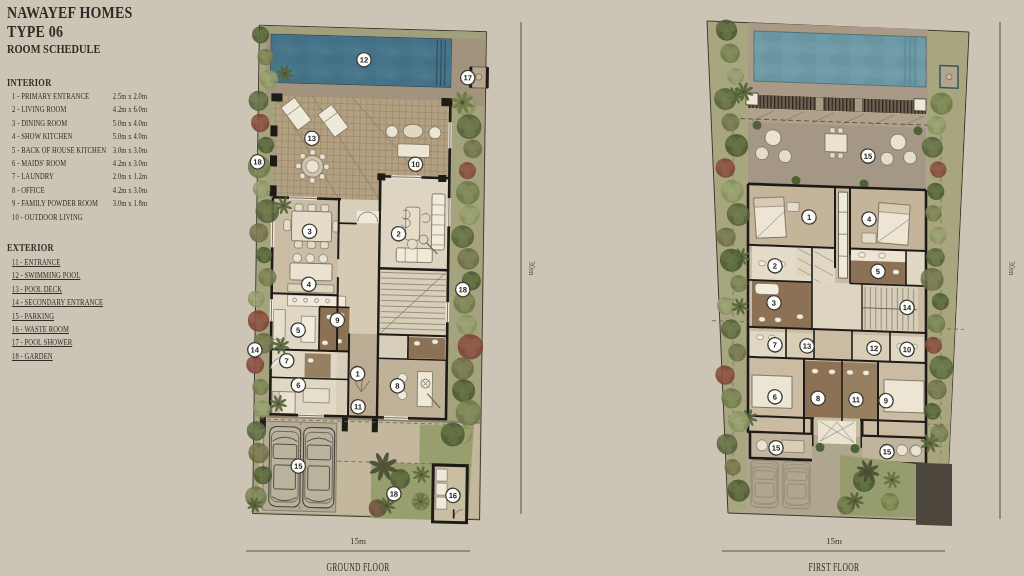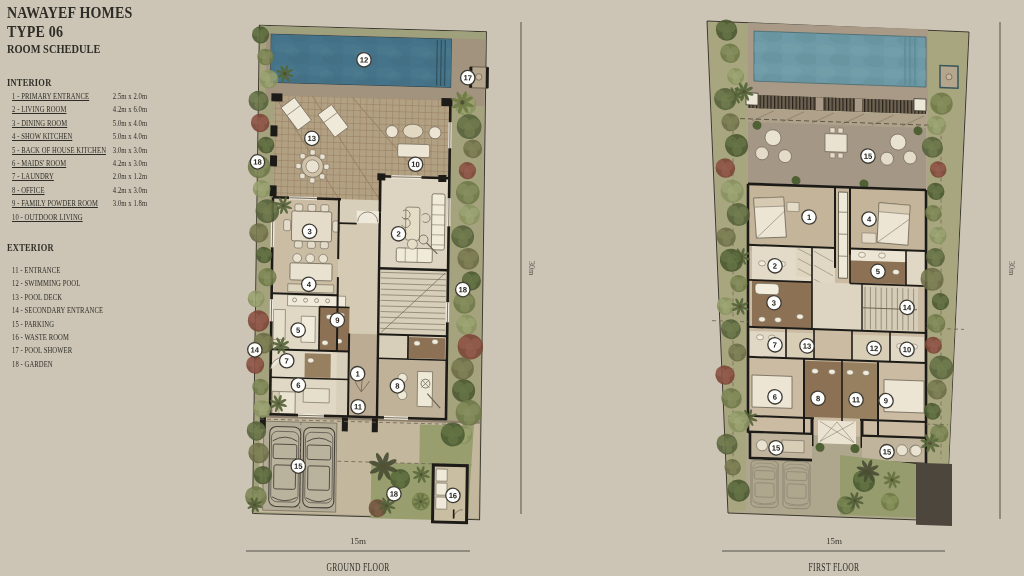--- a/index.html
+++ b/index.html
@@ -10,34 +10,34 @@
 .sec{font-size:10.8px;transform:scaleX(0.78);transform-origin:0 0;font-weight:bold;letter-spacing:0.3px;}
 .list{position:absolute;width:200px;}
 .row{font-size:8.3px;height:13.4px;line-height:13.4px;letter-spacing:0.1px;white-space:nowrap;position:relative;transform:scaleX(0.80);transform-origin:0 0;}
 .dim{position:absolute;left:126px;top:0;}
 svg{position:absolute;left:0;top:0;}
 </style></head>
 <body>
 <div class="t title">NAWAYEF HOMES<br>TYPE 06</div>
 <div class="t rs">ROOM SCHEDULE</div>
 <div class="t sec" style="left:7px;top:76px;">INTERIOR</div>
-<div class="list" style="left:12px;top:90px;text-decoration:underline;">
+<div class="list" style="left:12px;top:90px;">
     <div class="row"><span>1 - PRIMARY ENTRANCE</span><span class="dim">2.5m x 2.0m</span></div>
     <div class="row"><span>2 - LIVING ROOM</span><span class="dim">4.2m x 6.0m</span></div>
     <div class="row"><span>3 - DINING ROOM</span><span class="dim">5.0m x 4.0m</span></div>
     <div class="row"><span>4 - SHOW KITCHEN</span><span class="dim">5.0m x 4.0m</span></div>
     <div class="row"><span>5 - BACK OF HOUSE KITCHEN</span><span class="dim">3.0m x 3.0m</span></div>
     <div class="row"><span>6 - MAIDS' ROOM</span><span class="dim">4.2m x 3.0m</span></div>
     <div class="row"><span>7 - LAUNDRY</span><span class="dim">2.0m x 1.2m</span></div>
     <div class="row"><span>8 - OFFICE</span><span class="dim">4.2m x 3.0m</span></div>
     <div class="row"><span>9 - FAMILY POWDER ROOM</span><span class="dim">3.0m x 1.8m</span></div>
     <div class="row"><span>10 - OUTDOOR LIVING</span><span class="dim"></span></div>
   </div>
 <div class="t sec" style="left:7px;top:241px;">EXTERIOR</div>
-<div class="list" style="left:12px;top:264px;">
+<div class="list" style="left:12px;top:256px;text-decoration:underline;">
     <div class="row"><span>11 - ENTRANCE</span></div>
     <div class="row"><span>12 - SWIMMING POOL</span></div>
     <div class="row"><span>13 - POOL DECK</span></div>
     <div class="row"><span>14 - SECONDARY ENTRANCE</span></div>
     <div class="row"><span>15 - PARKING</span></div>
     <div class="row"><span>16 - WASTE ROOM</span></div>
     <div class="row"><span>17 - POOL SHOWER</span></div>
     <div class="row"><span>18 - GARDEN</span></div>
   </div>
 <svg width="1024" height="576" viewBox="0 0 1024 576">

